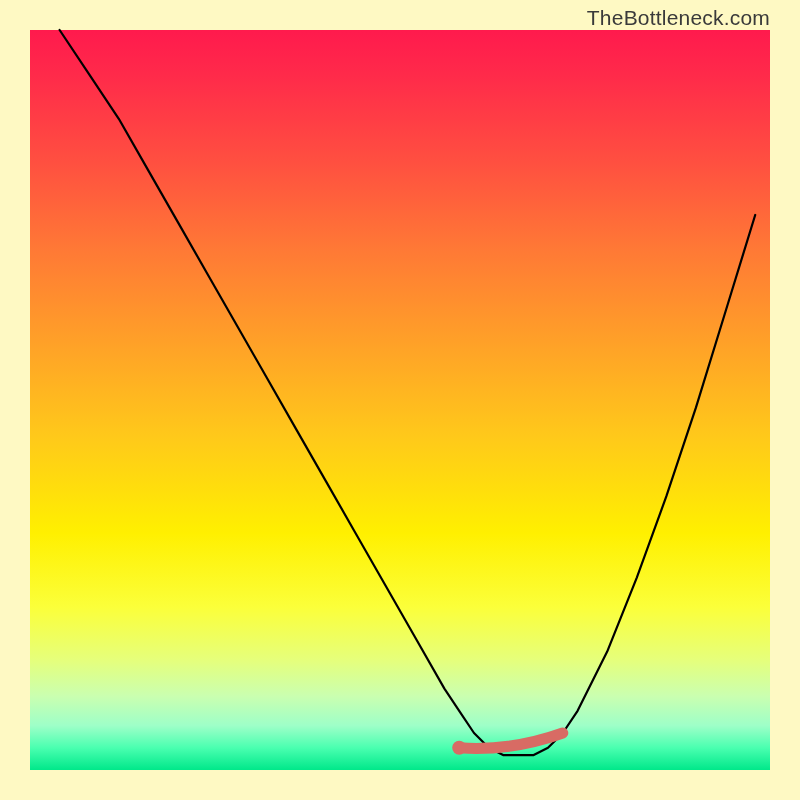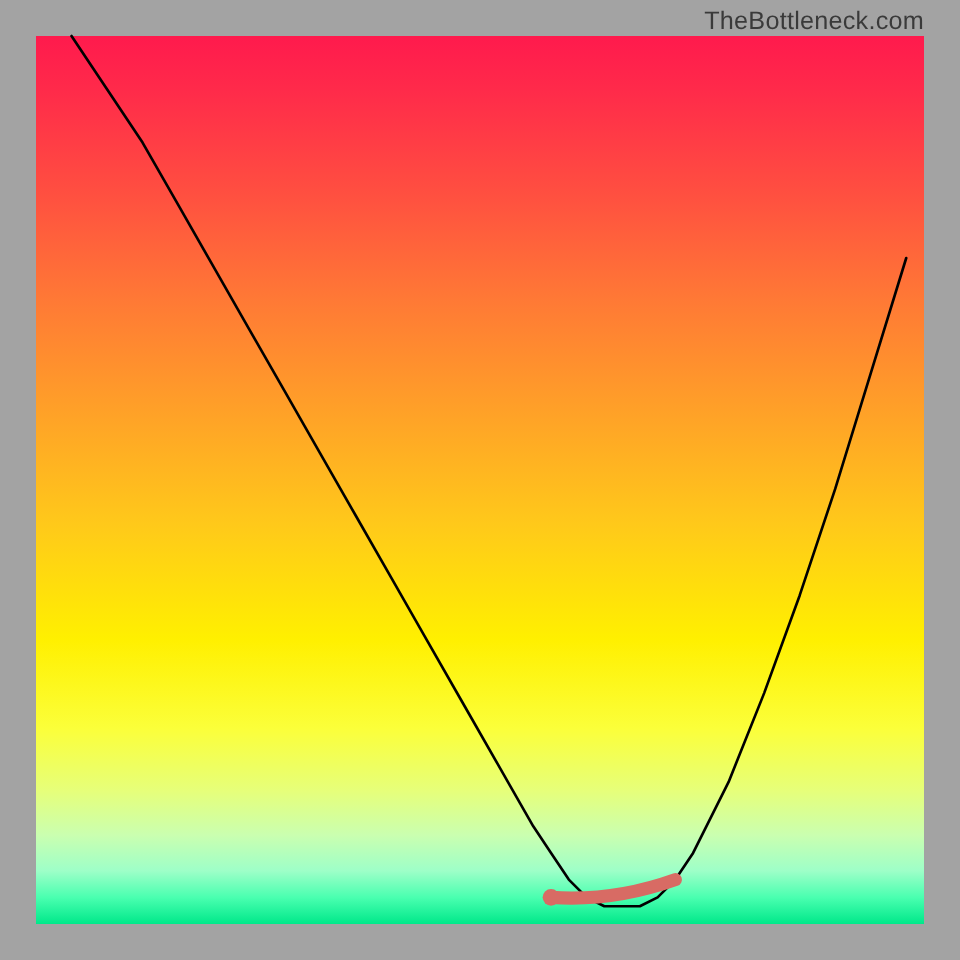--- a/index.html
+++ b/index.html
@@ -1,21 +1,21 @@
 <!DOCTYPE html>
 <html><head>
 <meta charset="utf-8">
 <style>
   * { margin: 0; padding: 0; box-sizing: border-box; }
   html, body { width: 800px; height: 800px; overflow: hidden; background: #000; }
   .stage {
     position: relative;
     width: 800px;
     height: 800px;
-    background: #a3a3a3;
+    background: #fef9c3;
   }
   .plot-area {
     position: absolute;
     left: 30px;
     top: 30px;
     width: 740px;
     height: 740px;
     background: linear-gradient(to bottom,
       #ff1a4d 0%,
       #ff2a4a 6%,

